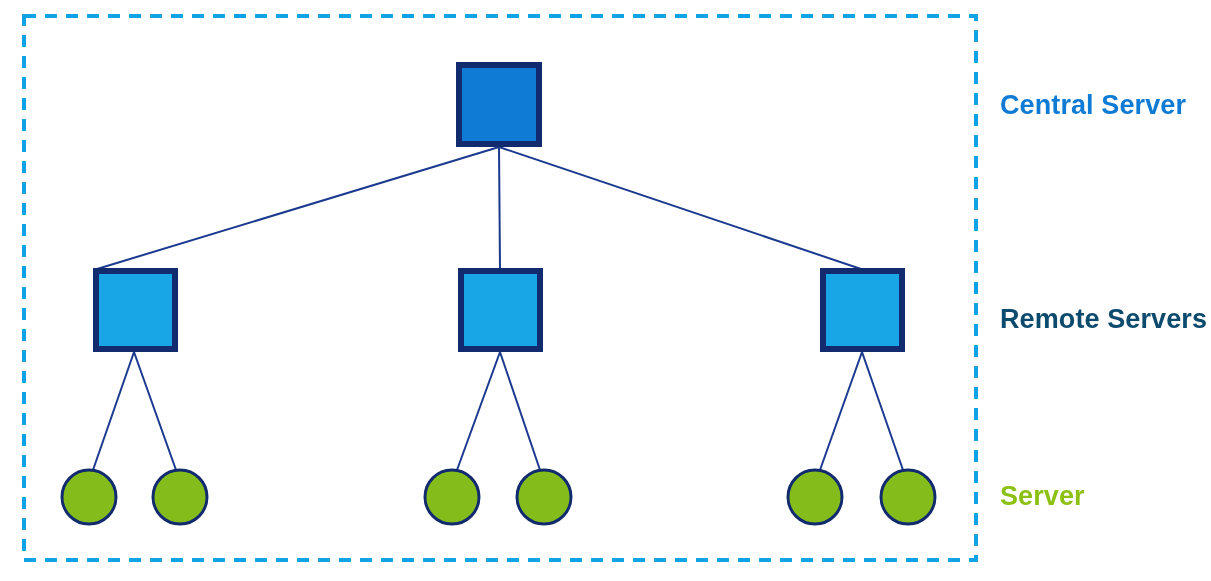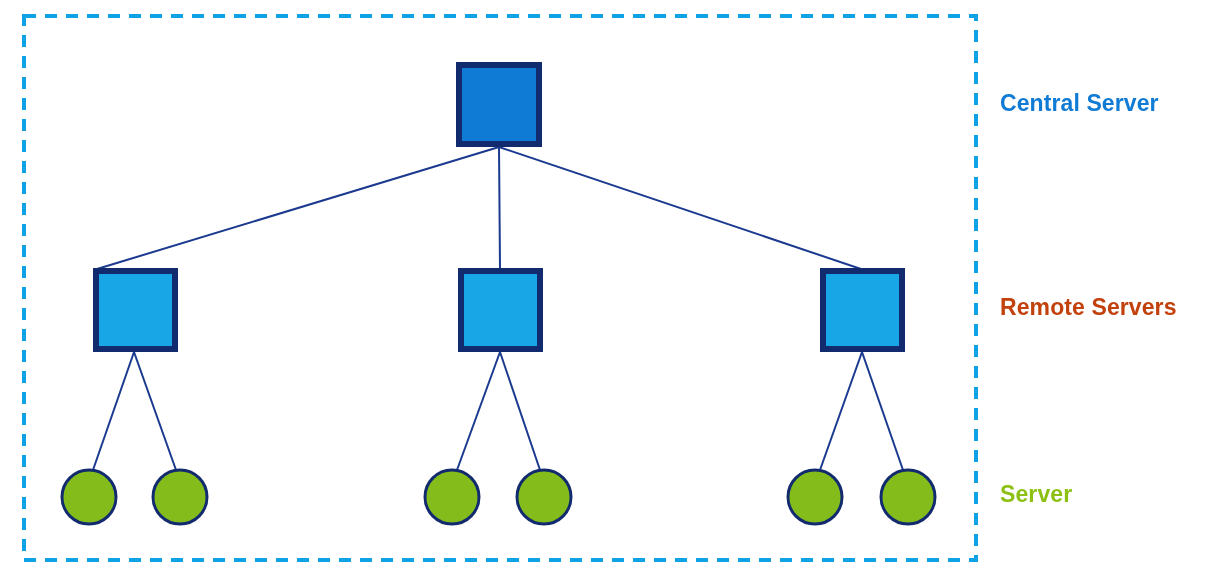--- a/index.html
+++ b/index.html
@@ -21,34 +21,34 @@
     position: absolute;
     left: 0;
     top: 0;
     width: 1211px;
     height: 581px;
   }
   .tier-label {
     position: absolute;
     font-family: "Liberation Sans", sans-serif;
     font-weight: bold;
-    font-size: 23px;
+    font-size: 27px;
     letter-spacing: 0.1px;
     white-space: nowrap;
     line-height: 1;
   }
   #label-central-server {
     left: 1000px;
     top: 92px;
     color: #0f7bd4;
   }
   #label-remote-servers {
     left: 1000px;
-    top: 296px;
-    color: #c2410c;
+    top: 306px;
+    color: #0c4a6e;
     text-align: center;
   }
   #label-pollers {
     left: 1000px;
     top: 483px;
     color: #8cc113;
   }
 </style>
 </head>
 <body>

